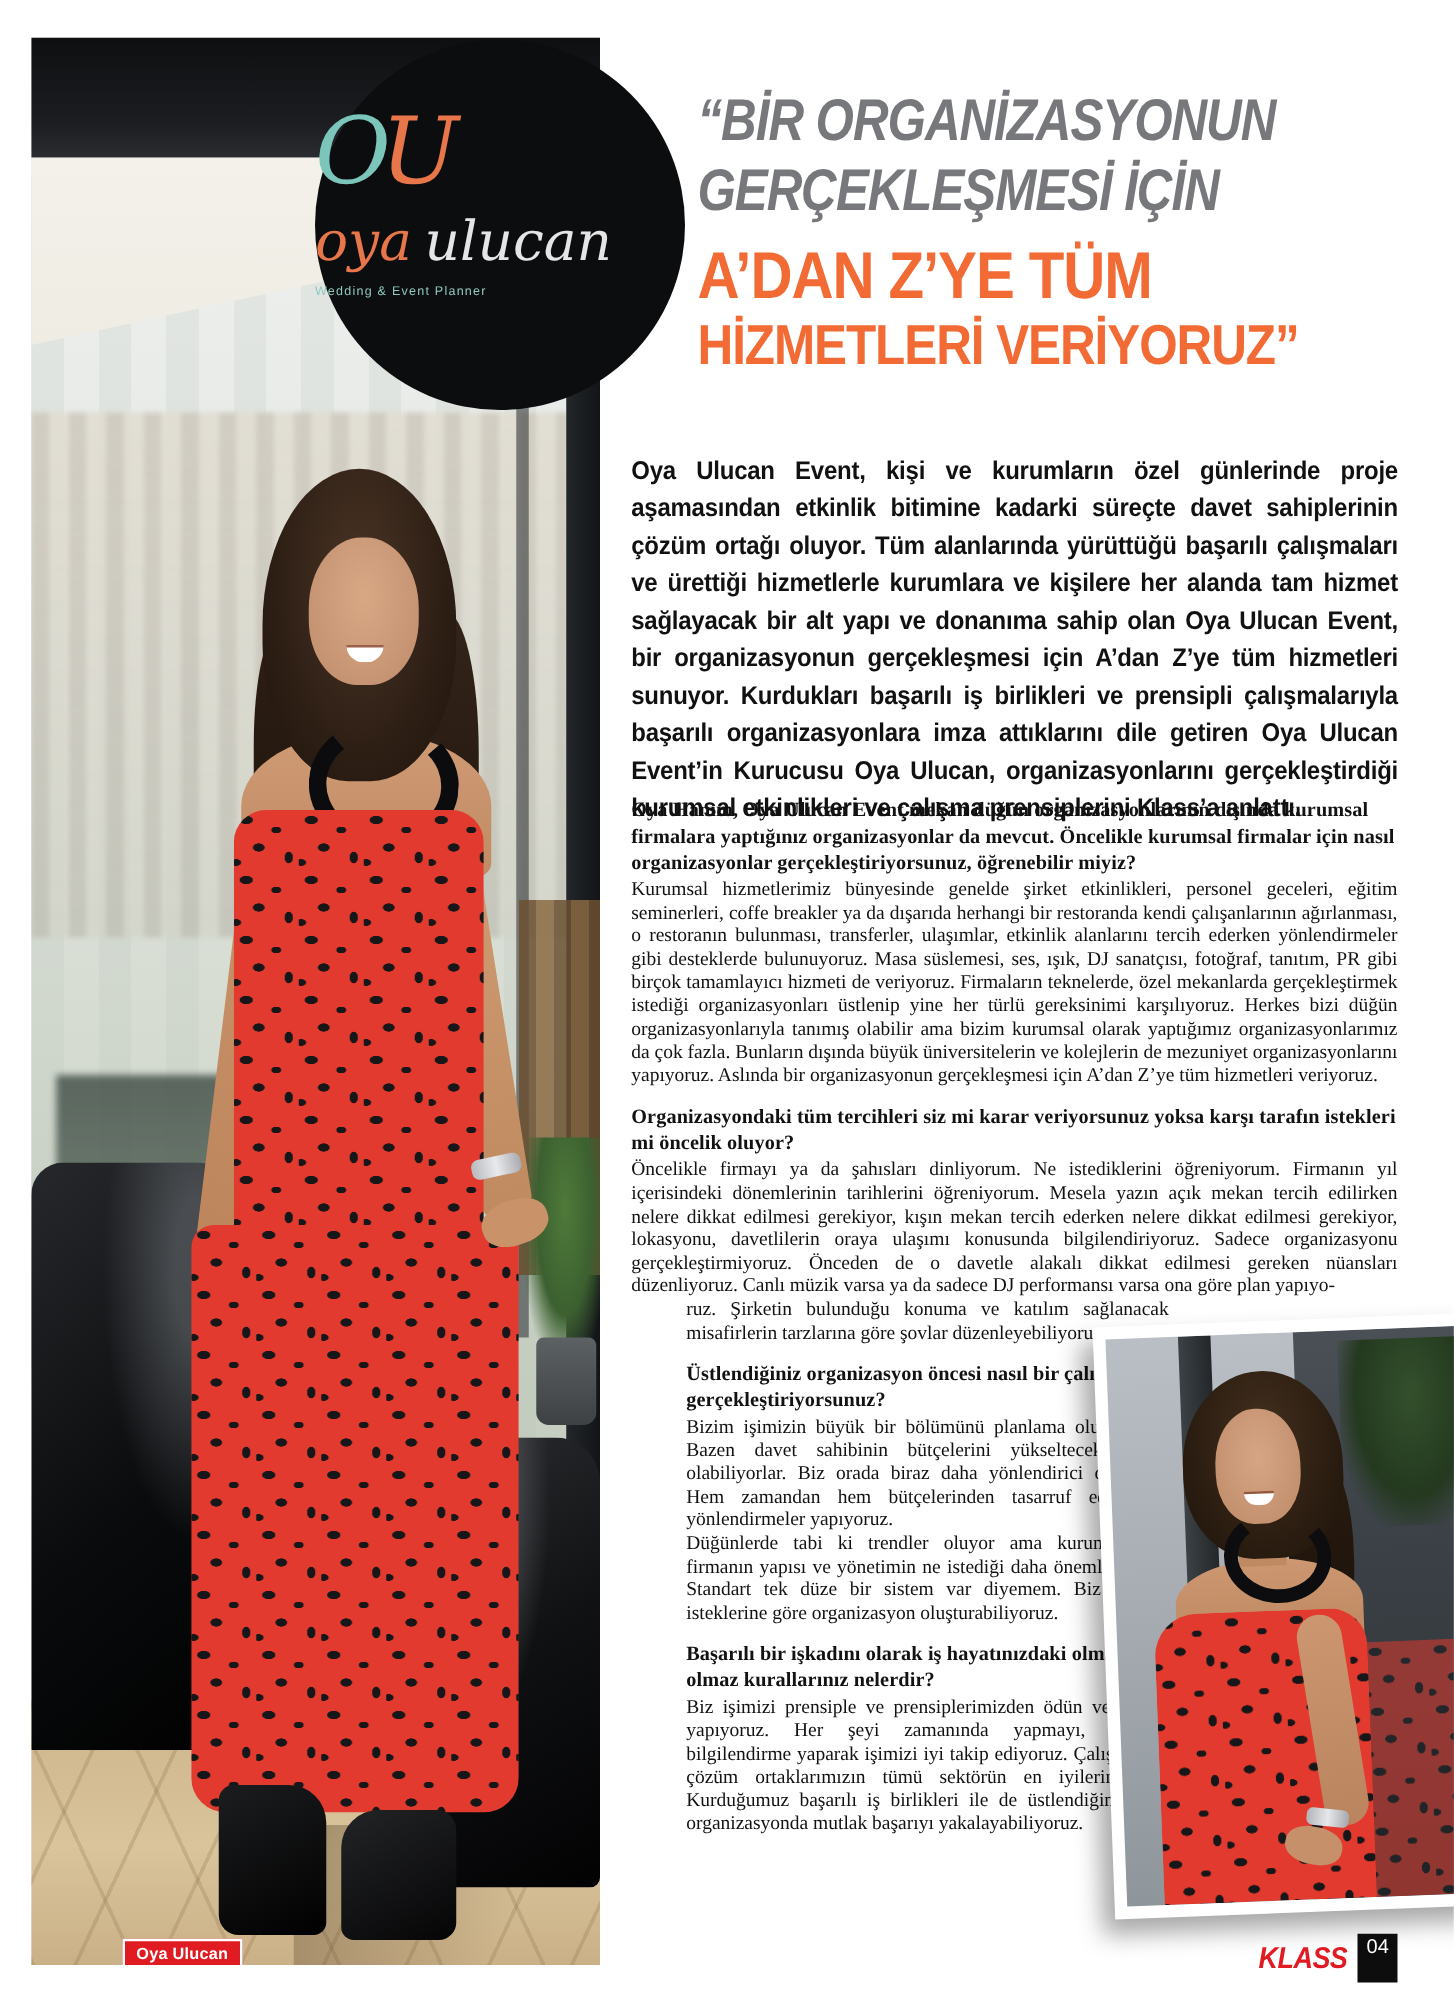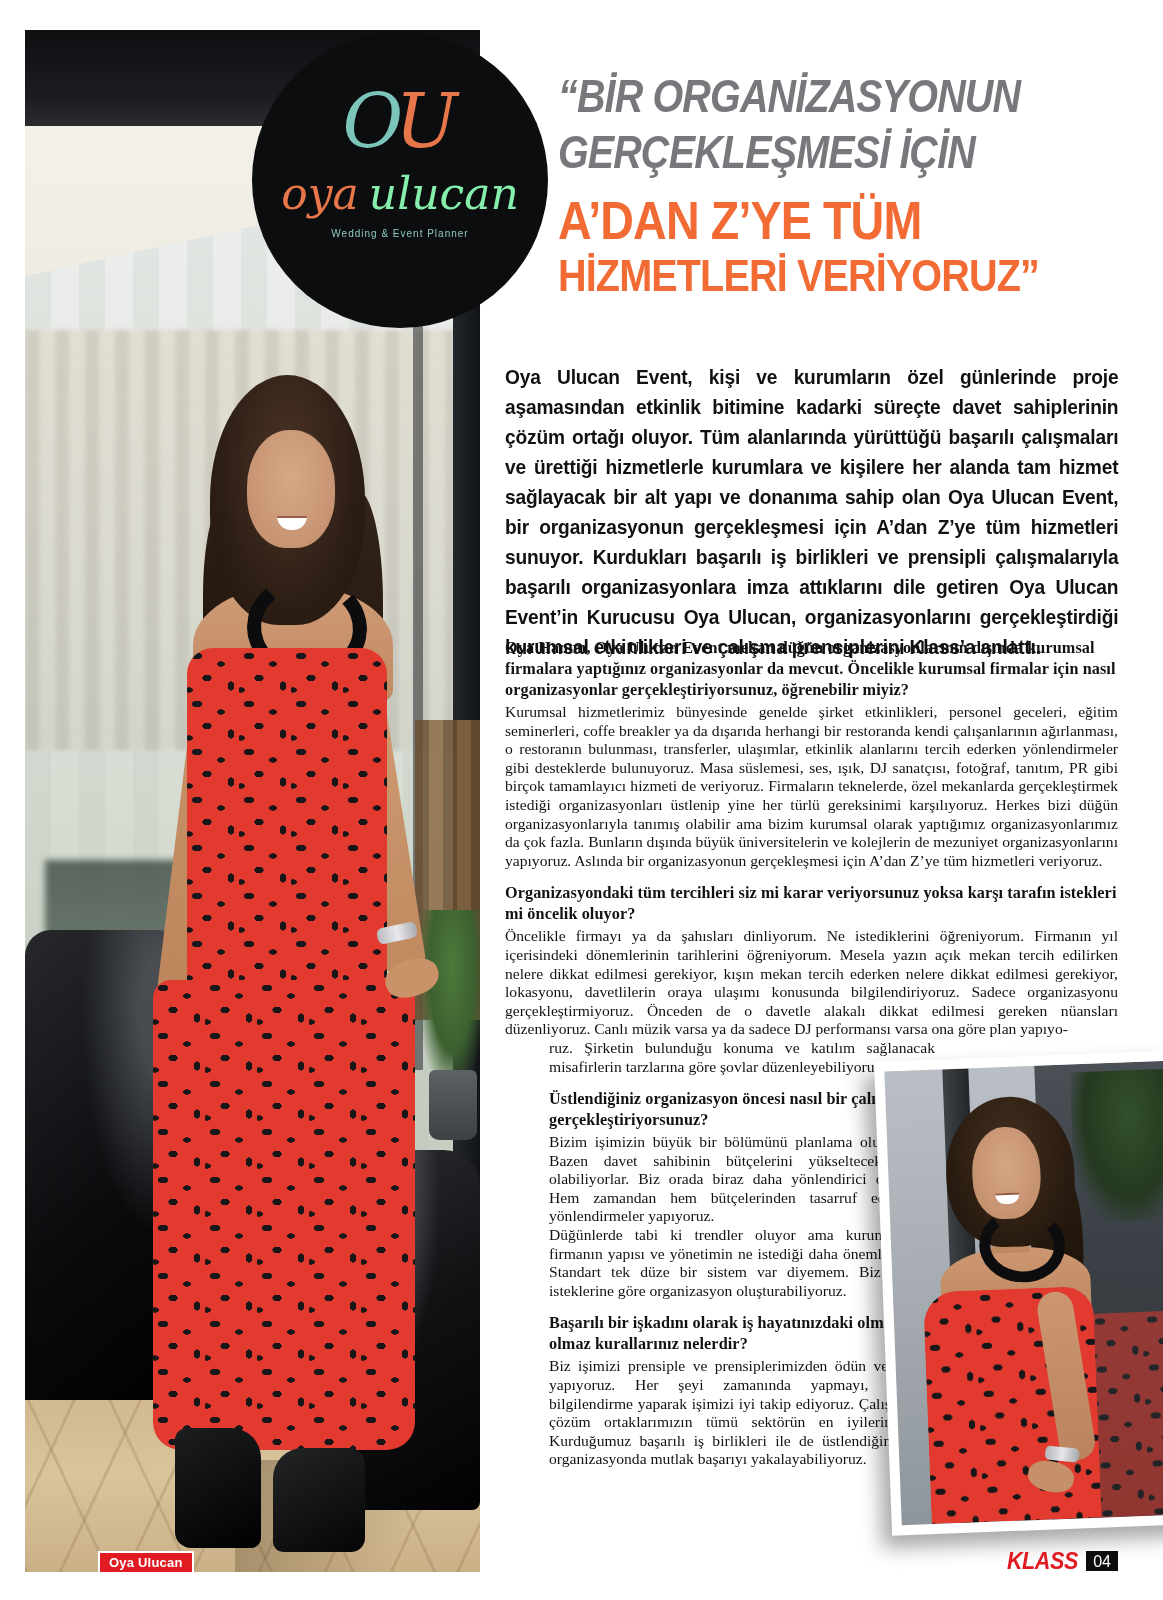--- a/index.html
+++ b/index.html
@@ -168,34 +168,34 @@
   }
   
   .photo-caption{
     position:absolute;left:73px;top:1521px;
     background:#e01b22;border:2px solid #fff;color:#fff;
     font-weight:bold;font-size:13px;padding:2px 9px 3px;letter-spacing:.2px;
   }
   
   .logo-circle{
     position:absolute;left:252px;top:32px;width:296px;height:296px;border-radius:50%;
-    background:#0c0d0e;z-index:5;text-align:center;
+    background:#0c0d0e;z-index:5;text-align:left;
   }
   .logo-monogram{
     position:absolute;left:0;right:0;top:52px;
     font-family:"DejaVu Serif",serif;font-style:italic;font-size:74px;line-height:74px;
   }
   .logo-monogram .mono-o{color:#7cc5bb;letter-spacing:-8px;}
   .logo-monogram .mono-u{color:#e8764b;}
   .logo-name{
     position:absolute;left:0;right:0;top:138px;
     font-family:"DejaVu Serif",serif;font-style:italic;font-size:44px;line-height:48px;
   }
   .logo-name .name-first{color:#e8764b;margin-right:10px;}
-  .logo-name .name-last{color:#86efac;margin-top:20px;}
+  .logo-name .name-last{color:#e5e5e5;margin-top:20px;}
   .logo-tagline{
     position:absolute;left:0;right:0;top:196px;
     color:#8fc9c0;font-size:10px;letter-spacing:1px;font-family:"Liberation Sans",sans-serif;
   }
   
   .headline-gray{
     position:absolute;left:558px;top:68px;width:700px;
     color:#77787c;font-weight:bold;font-style:italic;
     font-size:47px;line-height:56px;letter-spacing:-1px;
     transform:scaleX(.84);transform-origin:left top;white-space:nowrap;
@@ -268,21 +268,21 @@
     background:#c6906a;border-radius:45%;transform:rotate(14deg);}
   
   .footer{position:absolute;left:0;top:1547px;width:1118px;height:30px;text-align:right;z-index:6;}
   .footer .mag{
     display:inline-block;color:#e11b22;font-weight:bold;font-size:24px;
     letter-spacing:-.5px;transform:scaleX(.9);transform-origin:right bottom;
     vertical-align:middle;margin-right:8px;font-style:italic;
   }
   .footer .pagenum{
     display:inline-block;background:#0d0d0d;color:#fff;font-size:16px;
-    padding:2px 7px 0;vertical-align:middle;
+    padding:2px 7px 19px;vertical-align:middle;
   }
 </style>
 </head>
 <body>
 
 <div class="main-photo">
   <div class="mp-window"></div>
   <div class="mp-city"></div>
   <div class="mp-building"></div>
   <div class="mp-green"></div>

